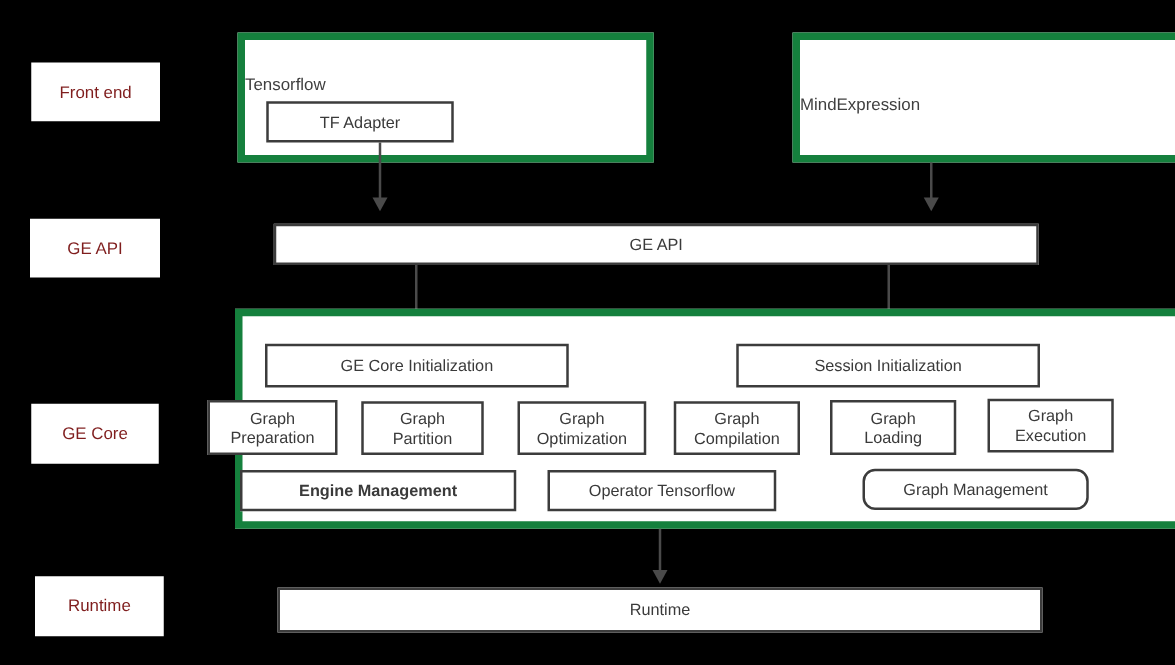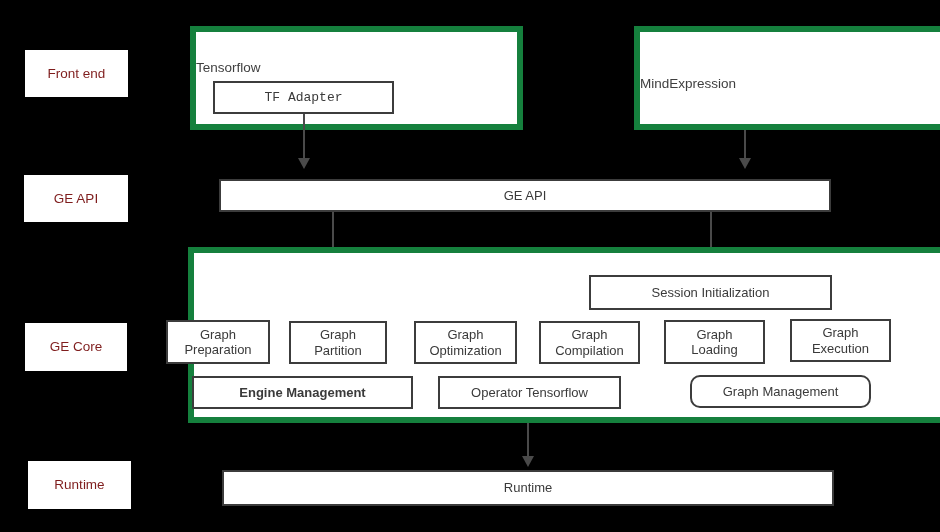--- a/index.html
+++ b/index.html
@@ -86,21 +86,21 @@
   <div class="box chip" style="left:24px; top:175px; width:104px; height:47px;">GE API</div>
 
   <div class="box chip" style="left:25px; top:323px; width:102px; height:48px;">GE Core</div>
 
   <div class="box chip" style="left:28px; top:461px; width:103px; height:48px;">Runtime</div>
 
   <div class="box panel" style="left:142px; top:26px; width:333px; height:104px;">
     <span class="panel-title">Tensorflow</span>
   </div>
 
-  <div class="box node" style="left:213px; top:81px; width:181px; height:33px;font-family:Liberation Mono, monospace;">TF Adapter</div>
+  <div class="box node" style="left:213px; top:81px; width:150px; height:33px;">TF Adapter</div>
 
   <div class="box panel" style="left:586px; top:26px; width:318px; height:104px;">
     <span class="panel-title" style="margin-top:44px;">MindExpression</span>
   </div>
 
   <div class="vline" style="left:303px; top:114px; height:48px;"></div>
   <div class="arrowhead" style="left:298px; top:158px;"></div>
 
   <div class="vline" style="left:744px; top:130px; height:32px;"></div>
   <div class="arrowhead" style="left:739px; top:158px;"></div>
@@ -108,20 +108,21 @@
   <div class="box bar" style="left:219px; top:179px; width:612px; height:33px;">GE API</div>
 
   <div class="vline" style="left:332px; top:212px; height:50px;"></div>
   <div class="arrowhead" style="left:327px; top:260px;"></div>
 
   <div class="vline" style="left:710px; top:212px; height:50px;"></div>
   <div class="arrowhead" style="left:705px; top:260px;"></div>
 
   <div class="box panel" style="left:140px; top:247px; width:774px; height:176px;"></div>
 
+  <div class="box node" style="left:212px; top:275px; width:243px; height:35px;">GE Core Initialization</div>
 
   <div class="box node" style="left:589px; top:275px; width:243px; height:35px;">Session Initialization</div>
 
   <div class="box node" style="left:166px; top:320px; width:104px; height:44px;">Graph
 Preparation</div>
 
   <div class="box node" style="left:289px; top:321px; width:98px; height:43px;">Graph
 Partition</div>
 
   <div class="box node" style="left:414px; top:321px; width:103px; height:43px;">Graph

